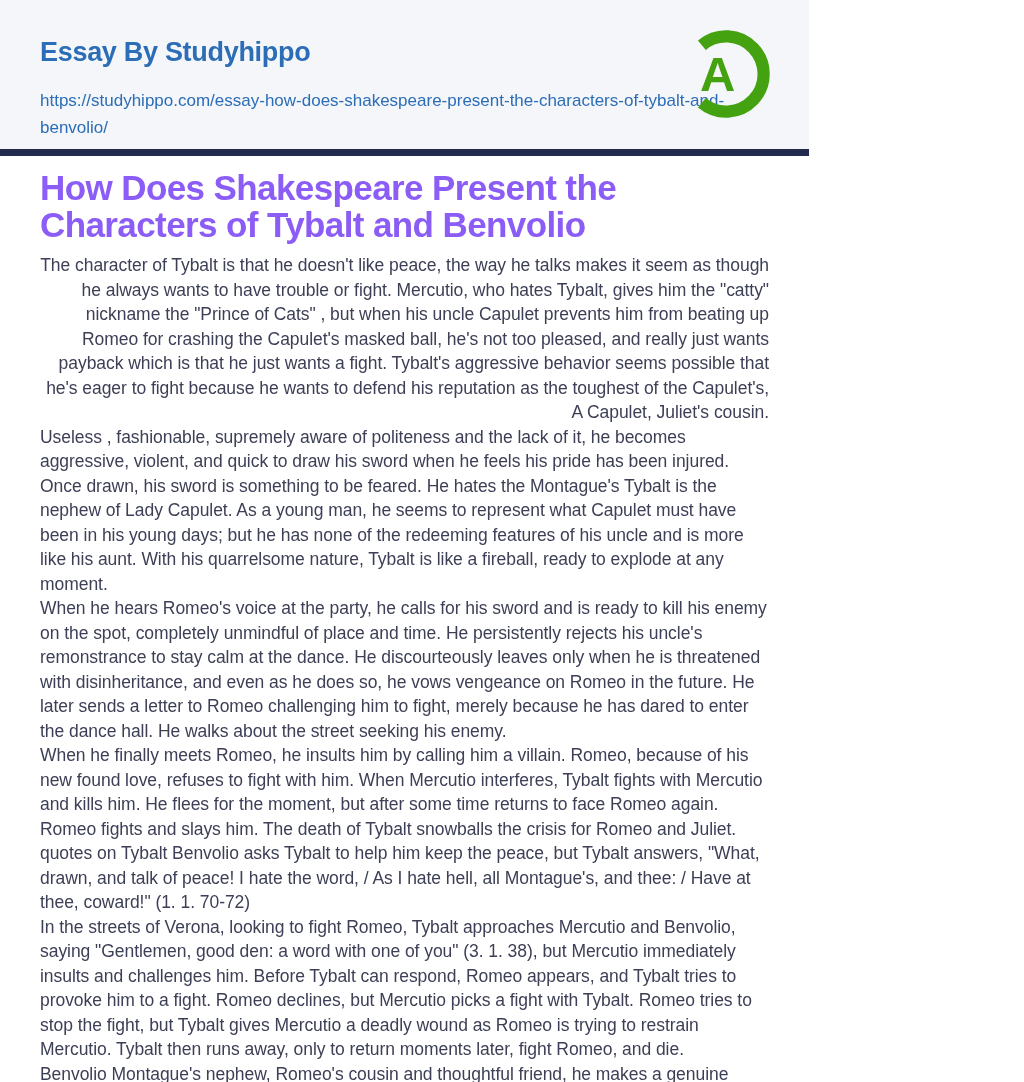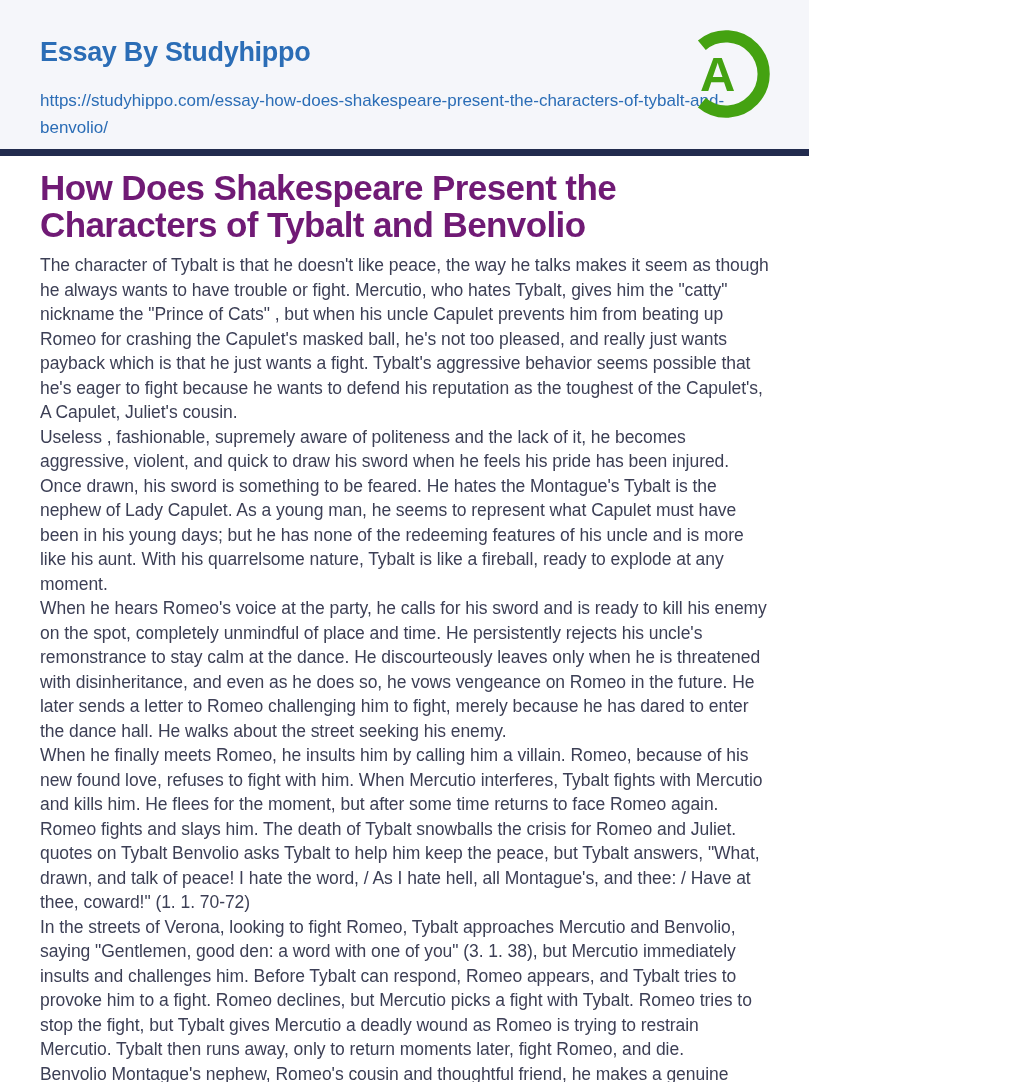--- a/index.html
+++ b/index.html
@@ -52,33 +52,33 @@
     height: 7px;
     background: #222b4e;
   }
 
   
   .article {
     padding: 0 40px;
   }
   .article-title {
     margin-top: 13px;
-    color: #701a75;
+    color: #8b5cf6;
     font-size: 35px;
     line-height: 37px;
     font-weight: 800;
     letter-spacing: -0.6px;
   }
   .article p {
     color: #3c3f55;
     font-size: 17.5px;
     line-height: 24.5px;
     letter-spacing: -0.05px;
   }
-  .article p.first { margin-top: 10px; }
+  .article p.first { margin-top: 10px; text-align: right; }
 </style>
 </head>
 <body>
 
 <div class="page">
 
   <div class="header">
     <div class="site-title">Essay By Studyhippo</div>
     <a class="page-url" href="#">https://studyhippo.com/essay-how-does-shakespeare-present-the-characters-of-tybalt-and-benvolio/</a>
 

